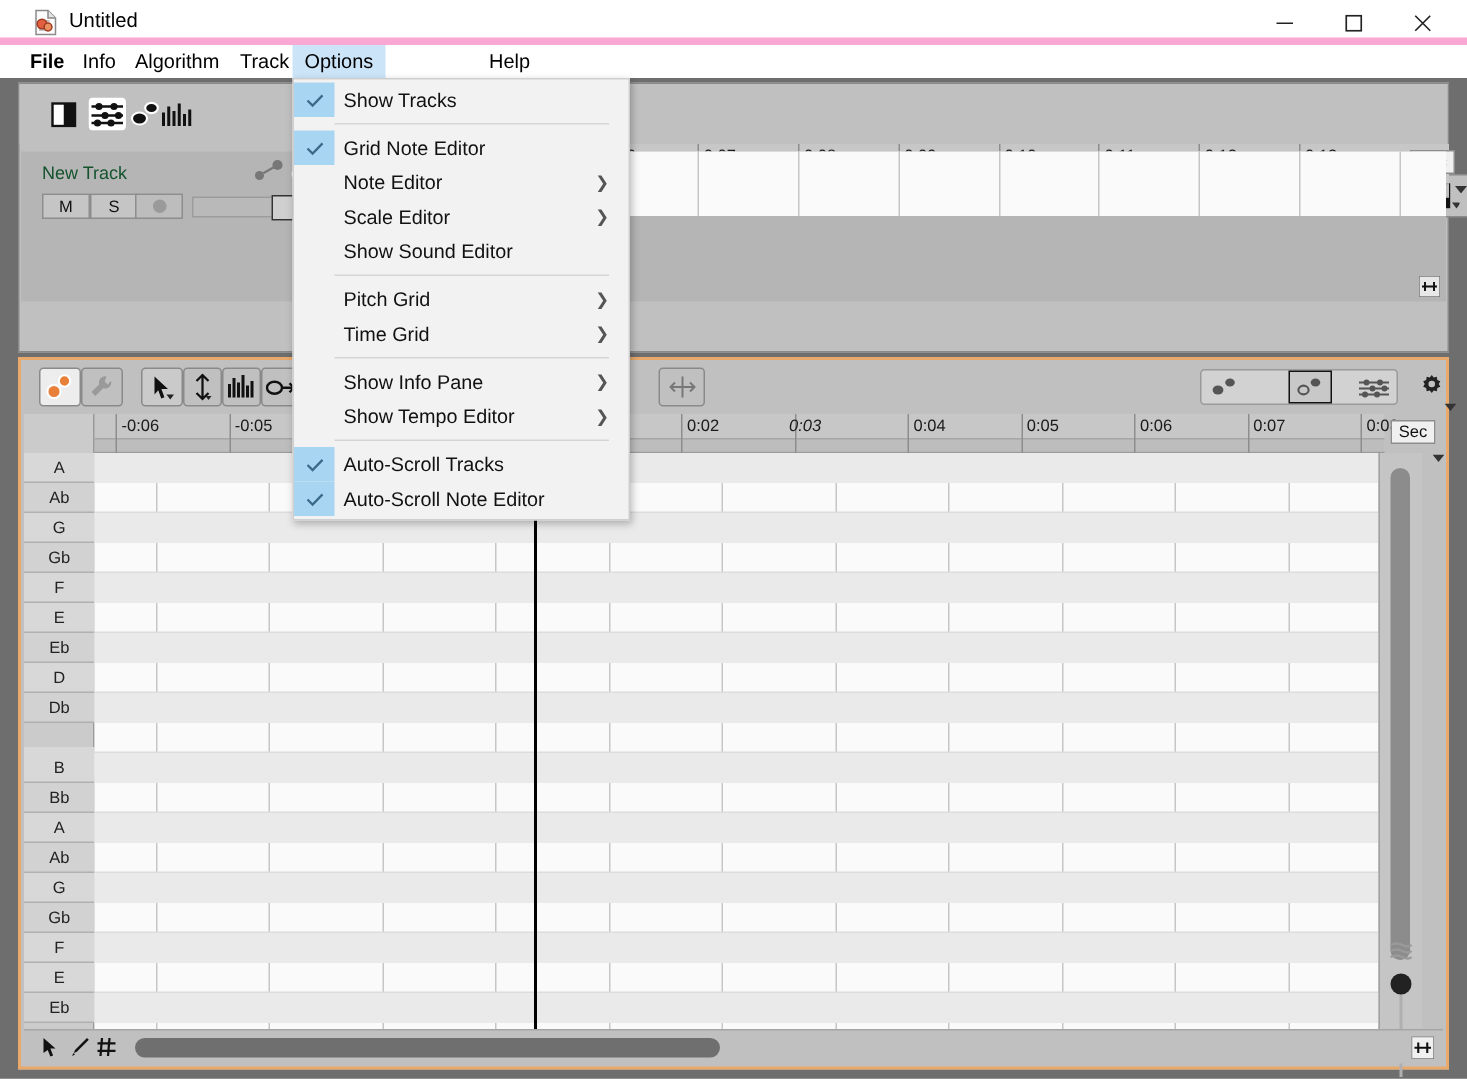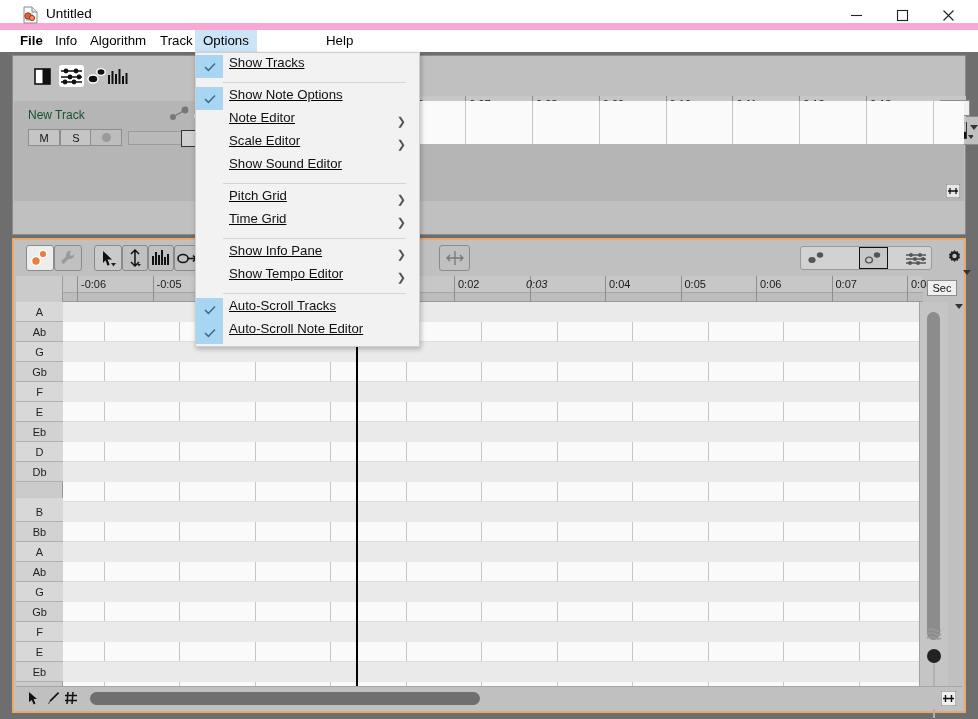--- a/index.html
+++ b/index.html
@@ -3,21 +3,21 @@
 <meta charset="utf-8">
 <style>
   * { box-sizing: border-box; margin:0; padding:0; }
   html,body{ width:978px; height:719px; overflow:hidden;
     font-family:"Liberation Sans", sans-serif; background:#6e6e6e; }
 
   #app{ position:relative; width:978px; height:719px; background:#ffffff; }
 
   
   .titlebar{ position:absolute; left:0; top:0; width:978px; height:30px;
-     background:#ffffff; border-bottom:7px solid #f9a8d4; }
+     background:#ffffff; border-bottom:5px solid #f9a8d4; }
   .title-icon{ position:absolute; left:22px; top:6px; width:17px; height:18px; }
   .title-text{ position:absolute; left:46px; top:6px; font-size:13.5px; color:#000; }
   .wbtn{ position:absolute; top:0; width:46px; height:30px; cursor:default;
      display:flex; align-items:center; justify-content:center; }
   .wbtn svg{ display:block; }
   #w-min{ left:833px; } #w-max{ left:879px; } #w-close{ left:925px; }
 
   
   .menubar{ position:absolute; left:0; top:30px; width:978px; height:22px;
      background:#ffffff; }
@@ -120,21 +120,21 @@
   .statusbar{ position:absolute; left:2px; bottom:2px; right:2px; height:23px;
      background:#c0c0c0; border-top:1px solid #a5a5a5; }
   .hscroll{ position:absolute; left:58px; top:5px; width:850px; height:13px; }
   .hthumb{ position:absolute; left:16px; top:0; width:390px; height:13px;
      border-radius:7px; background:#6f6f6f; }
 
   
   .dropdown{ position:absolute; left:195px; top:52px; width:225px;
      background:#f2f2f2; border:1px solid #cfcfcf;
      box-shadow:1px 2px 5px rgba(0,0,0,.26); z-index:80; padding:2px 0; }
-  .mi{ position:relative; height:23px; display:flex; align-items:flex-start; cursor:default;text-decoration:underline; }
+  .mi{ position:relative; height:23px; display:flex; align-items:center; cursor:default; }
   .mi .chk{ position:absolute; left:0; top:0; width:27px; height:23px;
      display:flex; align-items:center; justify-content:center; }
   .mi .chk.on{ background:#a8d5f2; }
   .mi .lbl{ margin-left:33px; font-size:13.2px; color:#111; }
   .mi .arrow{ position:absolute; right:13px; top:5px; font-size:11px; color:#555; }
   .msep{ height:1px; background:#d5d5d5; margin:4px 13px 4px 27px; }
 </style>
 </head>
 <body>
 
@@ -615,21 +615,21 @@
           </span>
           <span class="lbl">Show Tracks</span>
         </div>
         <div class="msep"></div>
         <div class="mi">
           <span class="chk on">
             <svg width="12" height="10" viewBox="0 0 12 10">
               <path d="M1 5l3.4 3.4L11 1.6" fill="none" stroke="#3a6a8a" stroke-width="1.5"></path>
             </svg>
           </span>
-          <span class="lbl">Show Note Options</span>
+          <span class="lbl">Grid Note Editor</span>
         </div>
         <div class="mi">
           <span class="chk"></span>
           <span class="lbl">Note Editor</span>
           <span class="arrow">❯</span>
         </div>
         <div class="mi">
           <span class="chk"></span>
           <span class="lbl">Scale Editor</span>
           <span class="arrow">❯</span>

